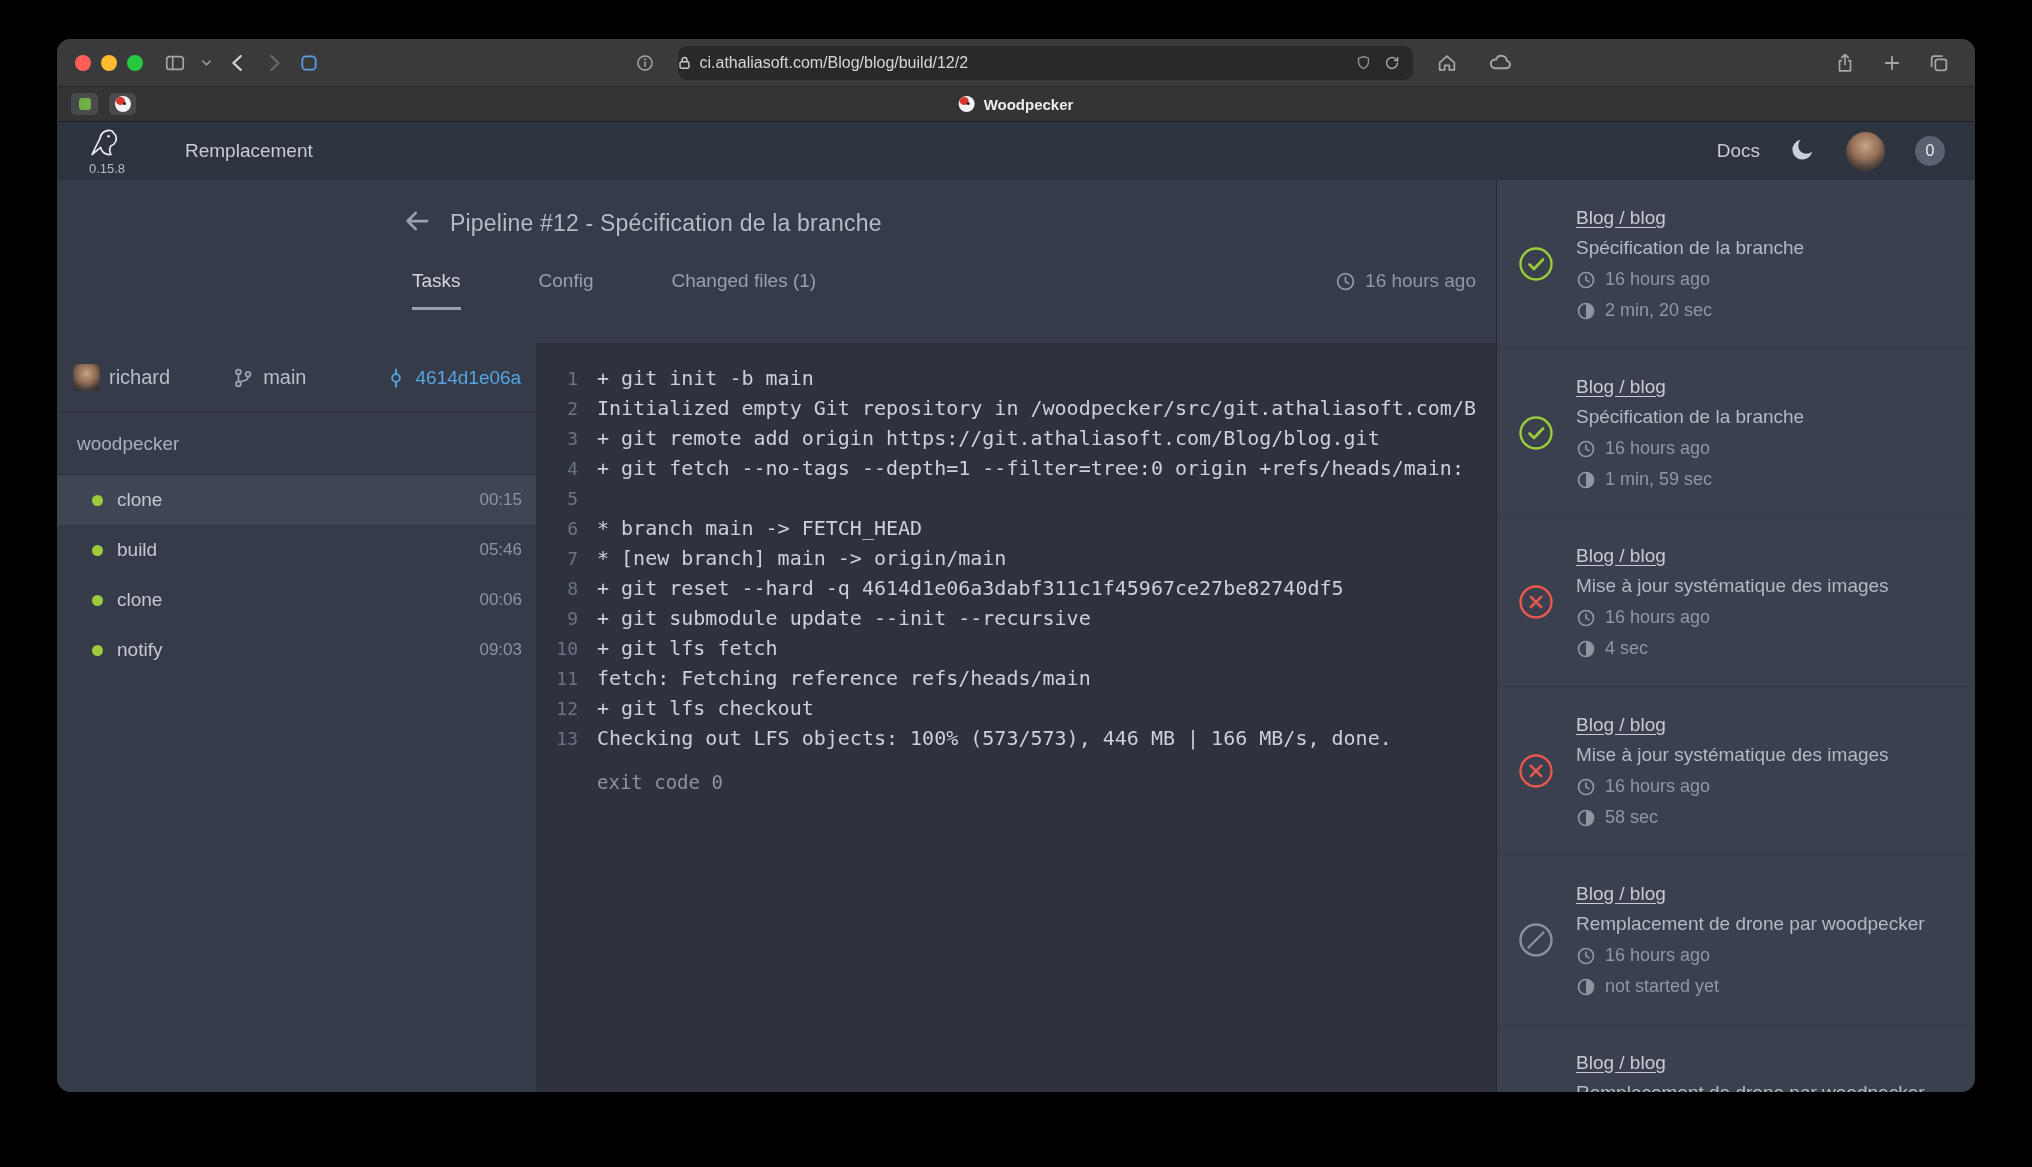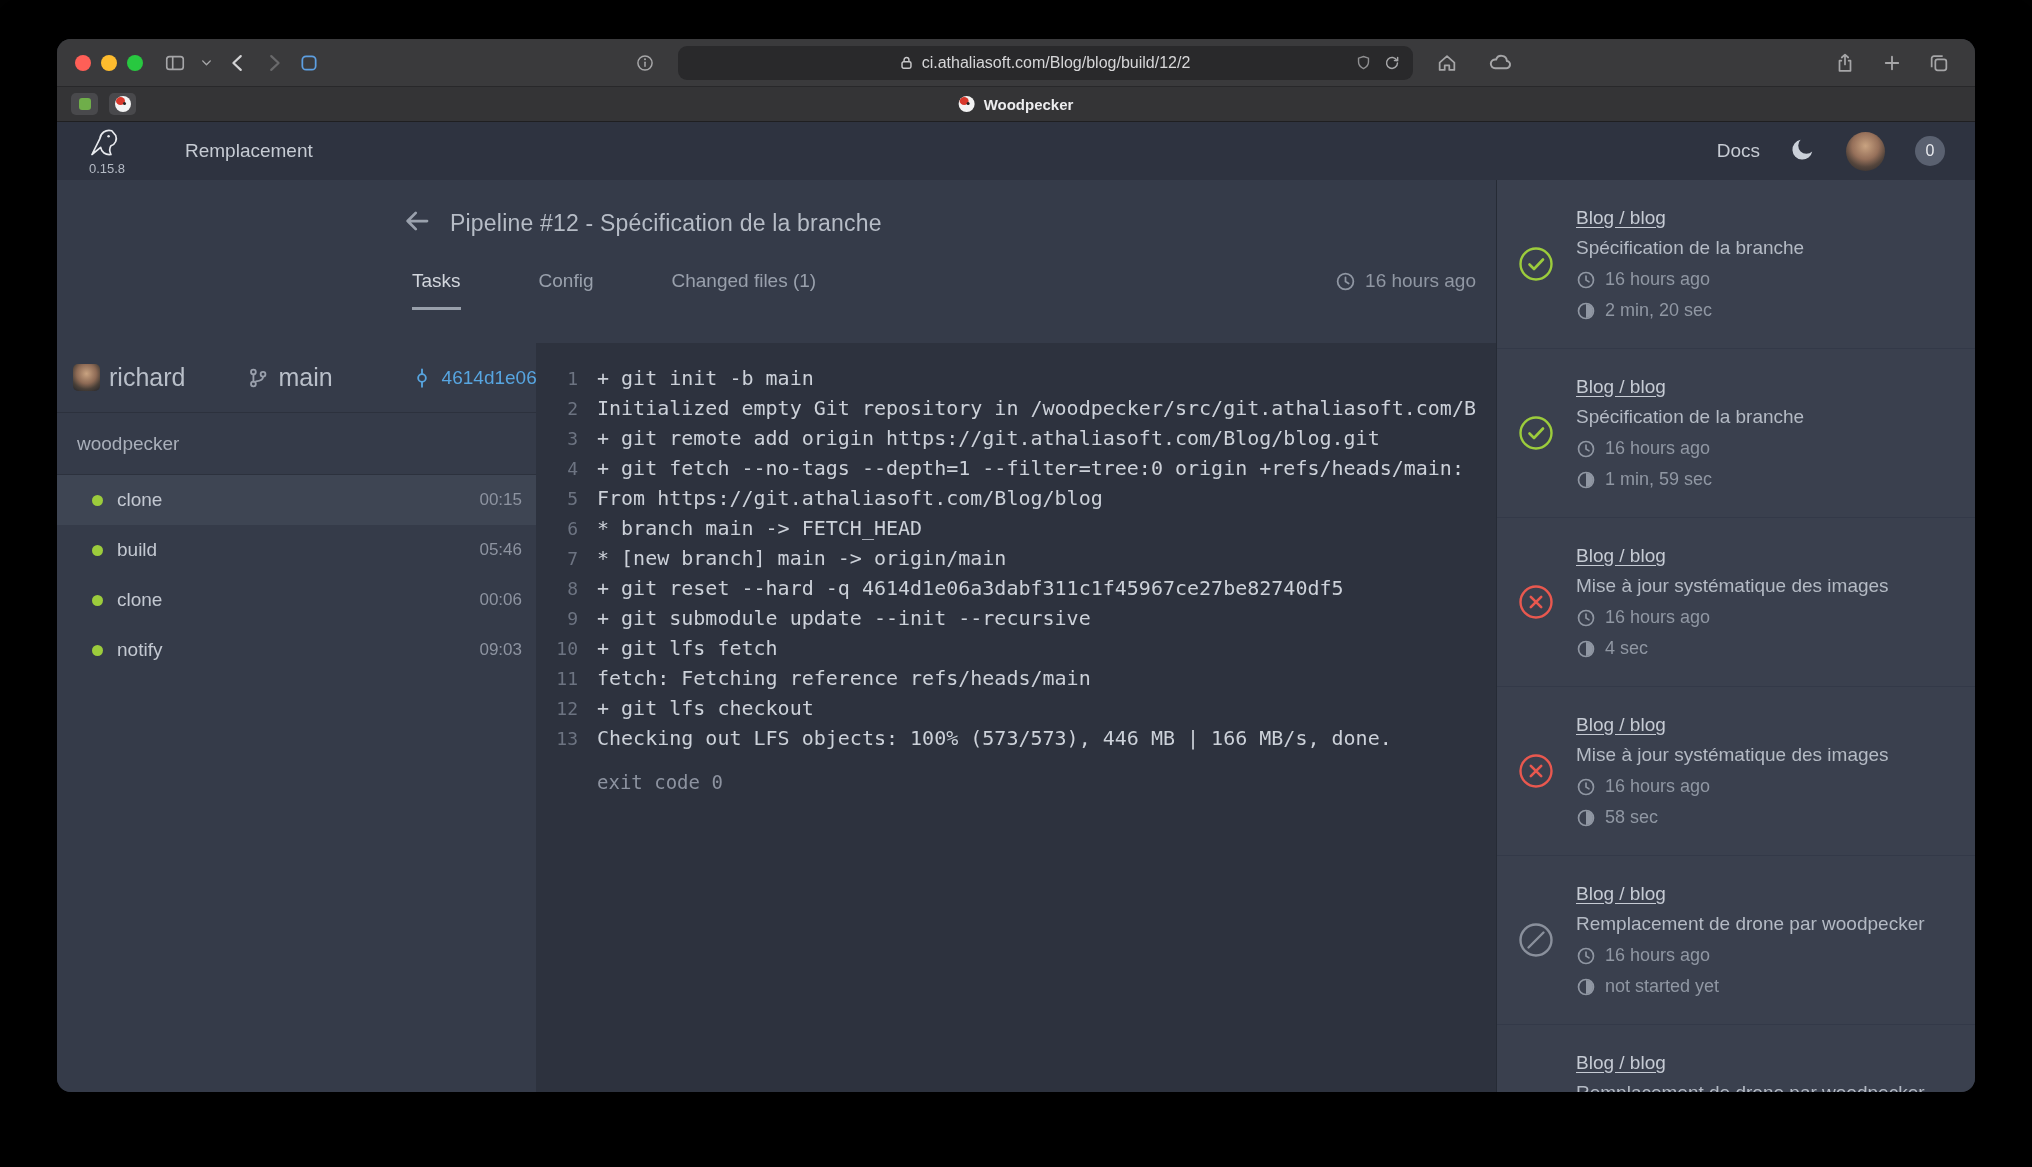--- a/index.html
+++ b/index.html
@@ -9,21 +9,21 @@
           display:flex;flex-direction:column;background:#2d323e;box-shadow:0 24px 70px rgba(0,0,0,.65)}
 
   
   .titlebar{height:47px;min-height:47px;background:#3a3a3c;display:flex;align-items:center;padding:0 18px;border-bottom:1px solid #28282a}
   .lights{display:flex;gap:10px;margin-right:14px}
   .light{width:16px;height:16px;border-radius:50%}
   .light.red{background:#ff5f57}.light.yellow{background:#febc2e}.light.green{background:#28c840}
   .tb-ic{height:32px;display:flex;align-items:center;justify-content:center;padding:0 7px;border-radius:6px}
   .tb-ic svg{display:block}
   .tb-center{flex:1;display:flex;align-items:center;justify-content:center;gap:16px;min-width:0}
-  .urlbar{width:735px;height:34px;background:#29292b;border-radius:9px;display:flex;align-items:center;justify-content:center;position:relative;gap:9px}
+  .urlbar{width:735px;height:34px;background:#29292b;border-radius:9px;display:flex;align-items:center;position:relative;gap:9px}
   .url-text{color:#d6d6d8;font-size:16px;white-space:nowrap}
   .url-right{position:absolute;right:12px;top:0;height:100%;display:flex;align-items:center;gap:11px}
   .tb-right{display:flex;align-items:center;gap:12px;margin-left:6px}
 
   
   .tabstrip{height:34px;min-height:34px;background:#343436;display:flex;align-items:center;padding:0 14px;position:relative;border-bottom:1px solid #1f1f21}
   .mini-tab{width:27px;height:22px;border-radius:5px;background:#49494c;display:flex;align-items:center;justify-content:center;margin-right:11px}
   .mini-glyph-green{width:12px;height:12px;border-radius:3px;background:#6fae4a}
   .wp-fav{width:16px;height:16px;border-radius:50%;background:#f3f3f3;position:relative;overflow:hidden;flex:none}
   .wp-fav::before{content:"";position:absolute;left:1px;top:1px;width:9px;height:8px;background:#d8382c;border-radius:50%}
@@ -52,21 +52,21 @@
   .tab.active{color:#d2d6dd;border-bottom:3px solid #99a0ab}
   .time-chip{margin-left:auto;margin-right:20px;display:flex;align-items:center;gap:9px;color:#9097a3;font-size:19px}
 
   .content-row{flex:1;display:flex;min-height:0}
   .steps-panel{width:479px;min-width:479px;background:#353b49;display:flex;flex-direction:column}
   .meta-row{height:69px;min-height:69px;display:flex;align-items:center;padding:0 16px;border-bottom:1px solid #2c313d}
   .grp{display:flex;align-items:center;gap:9px}
   .grp.g2{margin-left:62px}.grp.g3{margin-left:78px}
   .mini-avatar{width:27px;height:27px;border-radius:5px;
           background:radial-gradient(circle at 50% 36%,#c9a381 0%,#8d6a55 45%,#4a4038 70%,#23252b 100%)}
-  .meta-name{color:#b9bfc9;font-size:25px}
+  .meta-name{color:#b9bfc9;font-size:20px}
   .commit-link{color:#57a5e0;font-size:19px}
   .wf-row{height:61px;min-height:61px;display:flex;align-items:center;padding:0 20px;color:#a9afba;font-size:19px;border-bottom:1px solid #2c313d}
   .step{height:50px;min-height:50px;display:flex;align-items:center;padding:0 14px 0 35px;gap:14px}
   .step.active{background:#3e4553}
   .dot{width:11px;height:11px;border-radius:50%;background:#9ccc3c;flex:none}
   .step-name{color:#c3c8d1;font-size:19px}
   .step-dur{margin-left:auto;color:#8d93a0;font-size:17px}
 
   .log-panel{flex:1;background:#2d323e;padding-top:20px;overflow:hidden;font-family:"DejaVu Sans Mono","Liberation Mono",monospace;min-width:0}
   .log-line{display:flex;height:30px;align-items:center}
@@ -300,21 +300,20 @@
             <div class="log-line">
                 <span class="log-num">3</span>
                 <span class="log-txt">+ git remote add origin https://git.athaliasoft.com/Blog/blog.git</span>
               </div>
             <div class="log-line">
                 <span class="log-num">4</span>
                 <span class="log-txt">+ git fetch --no-tags --depth=1 --filter=tree:0 origin +refs/heads/main:</span>
               </div>
             <div class="log-line">
                 <span class="log-num">5</span>
-                <span class="log-txt">From https://git.athaliasoft.com/Blog/blog</span>
               </div>
             <div class="log-line">
                 <span class="log-num">6</span>
                 <span class="log-txt">* branch main -&gt; FETCH_HEAD</span>
               </div>
             <div class="log-line">
                 <span class="log-num">7</span>
                 <span class="log-txt">* [new branch] main -&gt; origin/main</span>
               </div>
             <div class="log-line">

